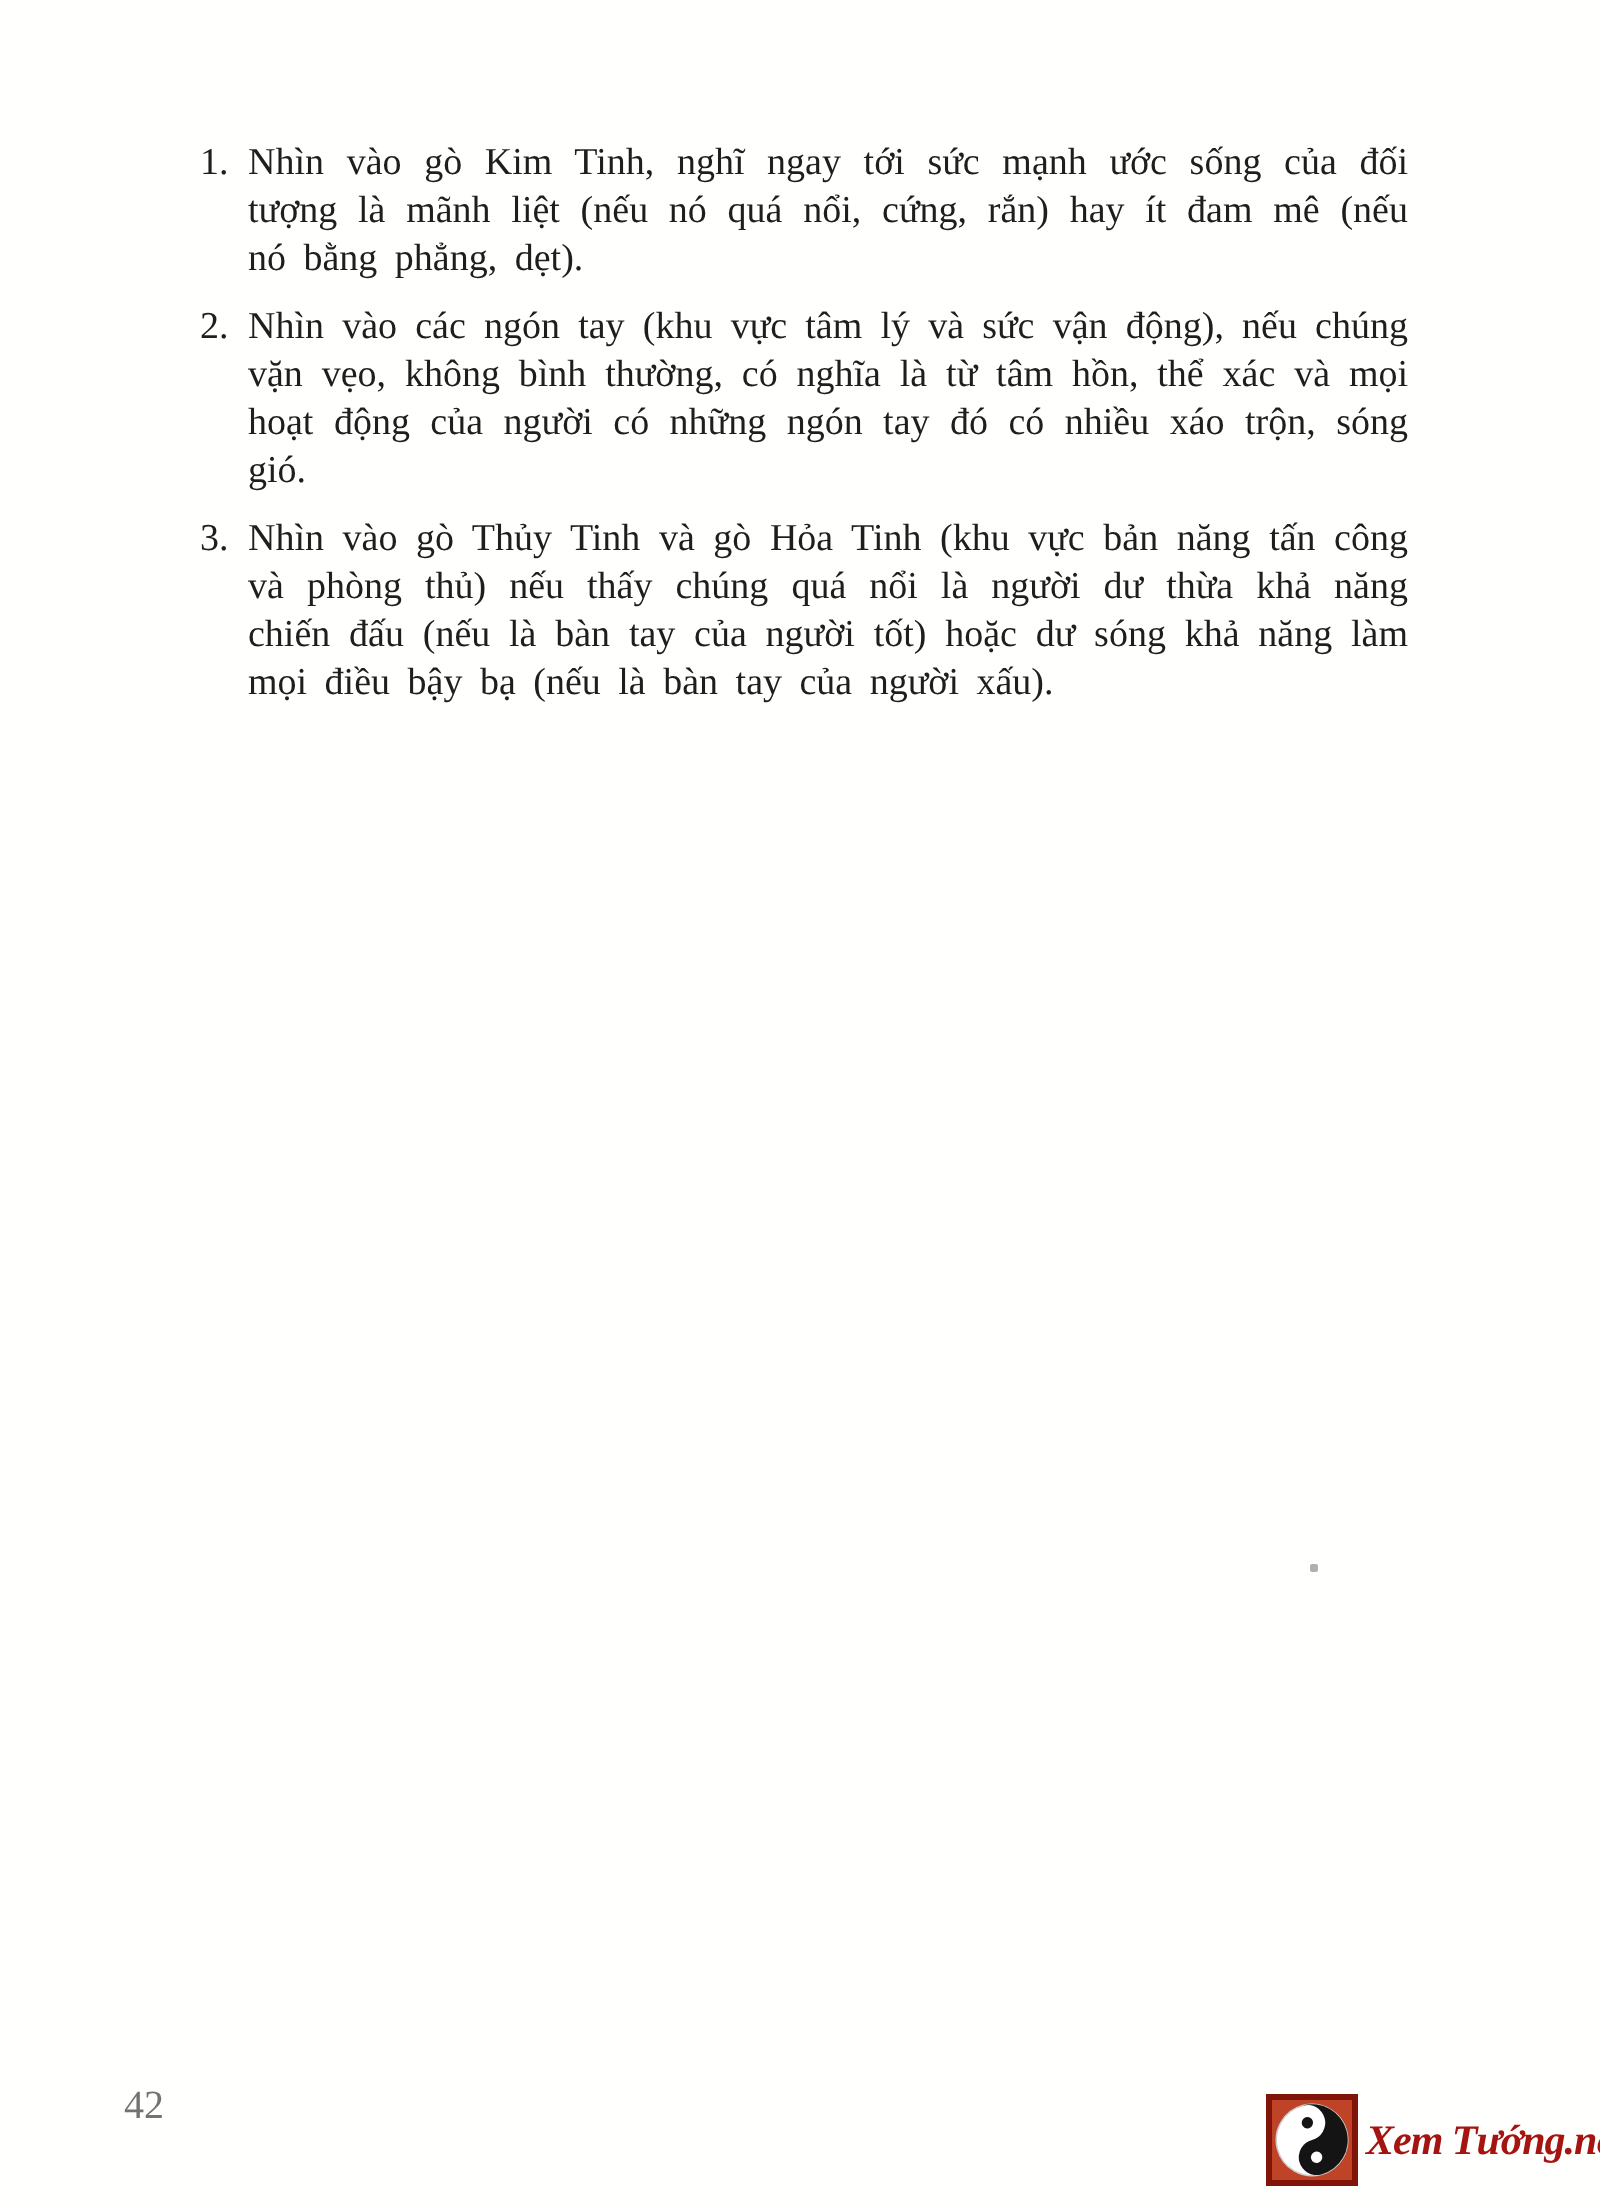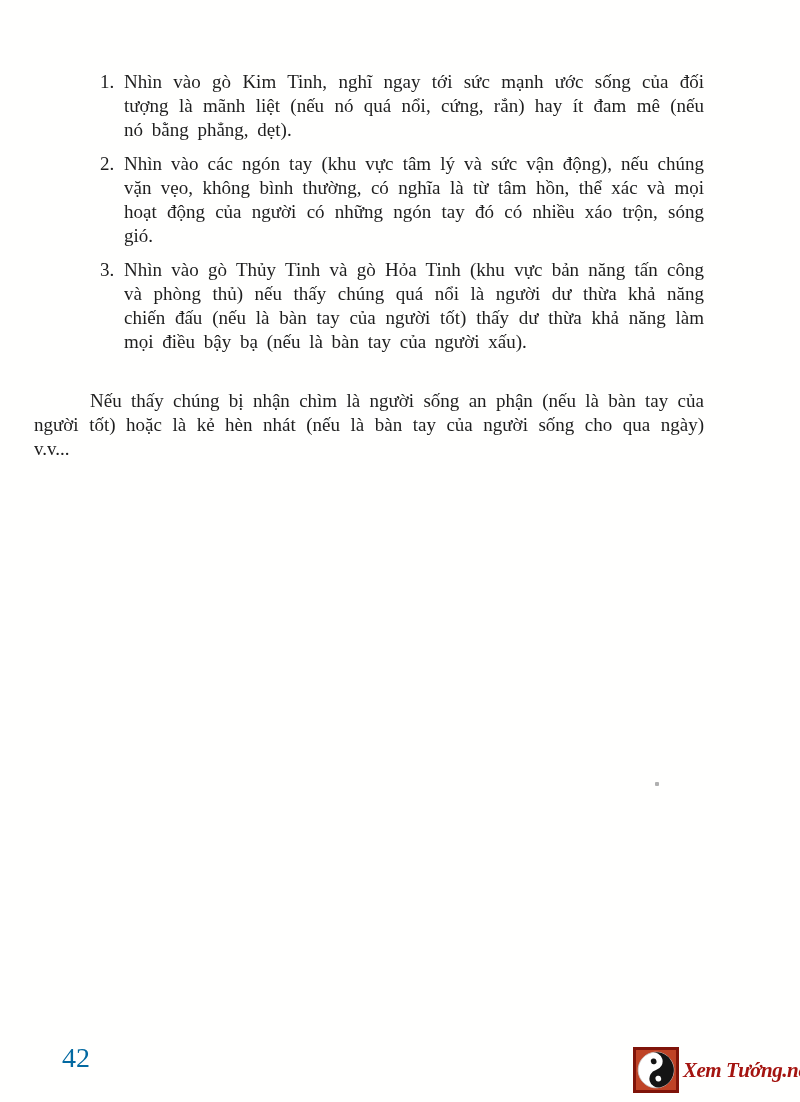--- a/index.html
+++ b/index.html
@@ -58,22 +58,22 @@
     width: 4px; height: 4px;
     background: #9c9c9c;
     opacity: 0.8;
     border-radius: 1px;
   }
 
   
   .page-number {
     position: absolute;
     left: 62px; top: 1042px;
-    font-size: 28px;
-    color: #0369a1;
+    font-size: 20px;
+    color: #737373;
   }
   .watermark {
     position: absolute;
     left: 633px; top: 1047px;
     display: flex;
     align-items: center;
     gap: 4px;
   }
   .wm-box {
     width: 46px; height: 46px;
@@ -102,25 +102,24 @@
     <div class="list-item">
       <span class="list-marker">1.</span>
       <span class="list-text">Nhìn vào gò Kim Tinh, nghĩ ngay tới sức mạnh ước sống của đối tượng là mãnh liệt (nếu nó quá nổi, cứng, rắn) hay ít đam mê (nếu nó bằng phẳng, dẹt).</span>
     </div>
     <div class="list-item">
       <span class="list-marker">2.</span>
       <span class="list-text">Nhìn vào các ngón tay (khu vực tâm lý và sức vận động), nếu chúng vặn vẹo, không bình thường, có nghĩa là từ tâm hồn, thể xác và mọi hoạt động của người có những ngón tay đó có nhiều xáo trộn, sóng gió.</span>
     </div>
     <div class="list-item">
       <span class="list-marker">3.</span>
-      <span class="list-text">Nhìn vào gò Thủy Tinh và gò Hỏa Tinh (khu vực bản năng tấn công và phòng thủ) nếu thấy chúng quá nổi là người dư thừa khả năng chiến đấu (nếu là bàn tay của người tốt) thấy dư thừa khả năng làm mọi điều bậy bạ (nếu là bàn tay của người xấu).</span>
+      <span class="list-text">Nhìn vào gò Thủy Tinh và gò Hỏa Tinh (khu vực bản năng tấn công và phòng thủ) nếu thấy chúng quá nổi là người dư thừa khả năng chiến đấu (nếu là bàn tay của người tốt) hoặc dư sóng khả năng làm mọi điều bậy bạ (nếu là bàn tay của người xấu).</span>
     </div>
   </div>
 
-  <p class="closing-para">Nếu thấy chúng bị nhận chìm là người sống an phận (nếu là bàn tay của người tốt) hoặc là kẻ hèn nhát (nếu là bàn tay của người sống cho qua ngày) v.v...</p>
 
   <div class="speck"></div>
 
   <div class="page-number">42</div>
 
   <div class="watermark">
     <div class="wm-box">
       <span style="display:flex;">
         <svg viewBox="0 0 100 100" width="38" height="38" aria-hidden="true">
           <g transform="rotate(-15 50 50)">

